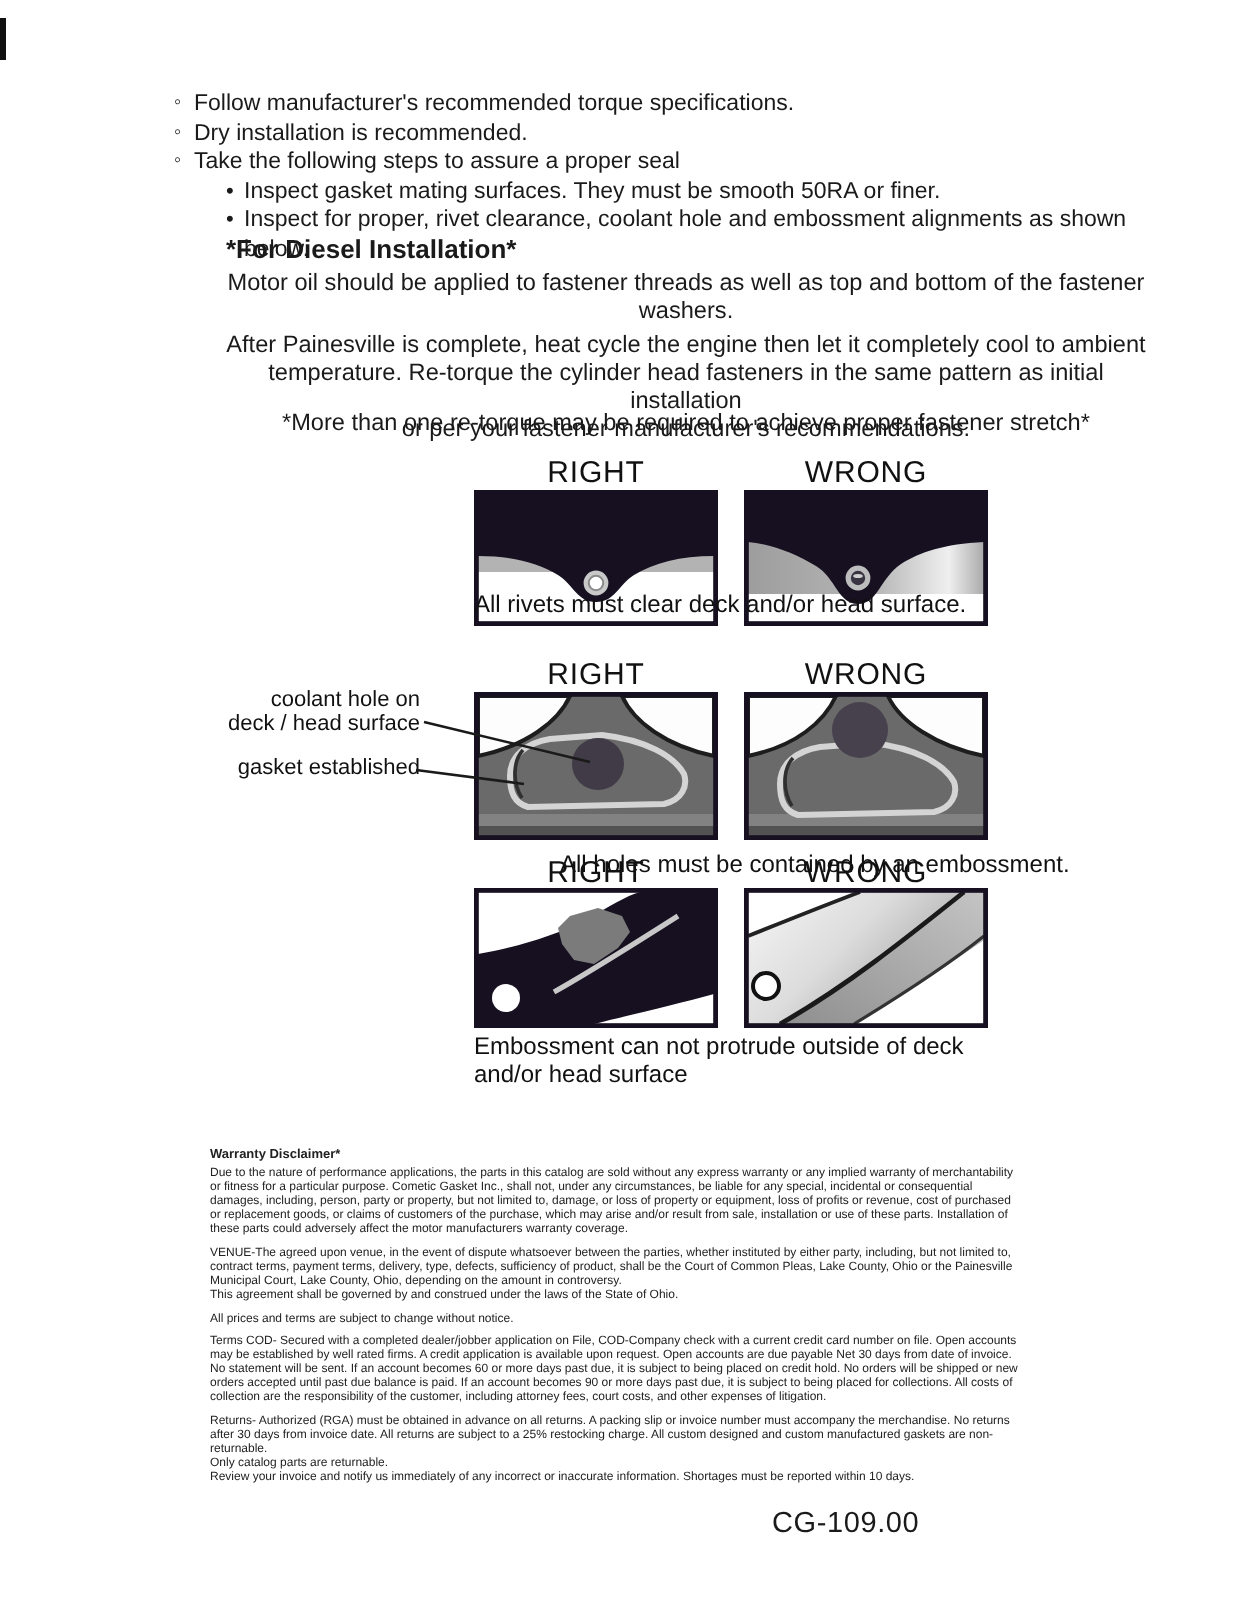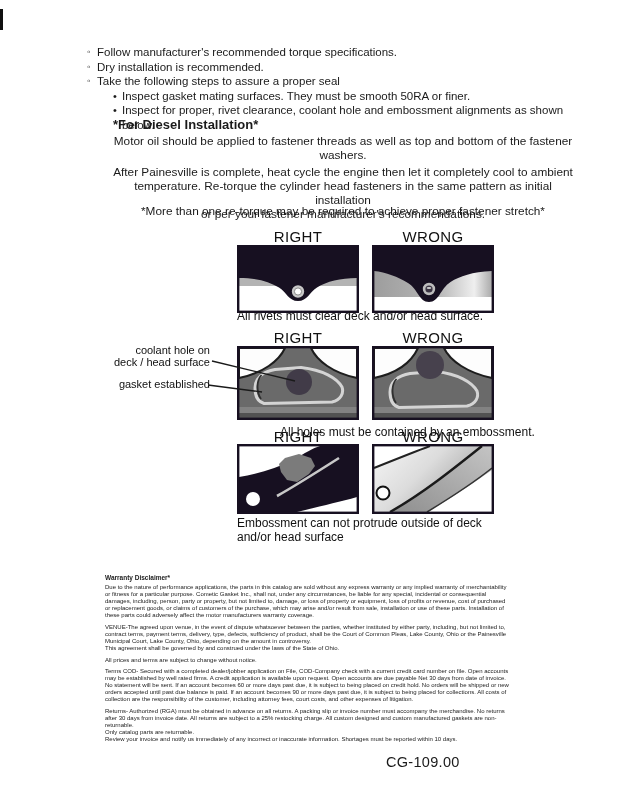--- a/index.html
+++ b/index.html
@@ -114,21 +114,21 @@
       <rect x="0" y="0" width="122" height="68" fill="#ffffff"></rect>
       <rect x="2" y="26" width="118" height="26" fill="url(#deckGrad)"></rect>
       <path d="M2,2 H120 V26 C100,27 88,31 78.5,37 C68,44 67,57 57,57 C47,57 46,44 36,38 C26,32 14,27 2,26 Z" fill="#171021"></path>
       <circle cx="57" cy="44" r="7" fill="#bdbdbd" stroke="#171021" stroke-width="1.6"></circle>
       <circle cx="57" cy="44" r="3.6" fill="#3a3342"></circle>
       <ellipse cx="57" cy="43" rx="2.4" ry="1" fill="#cfcfcf"></ellipse>
       <rect x="1.2" y="1.2" width="119.6" height="65.6" fill="none" stroke="#171021" stroke-width="2.4"></rect>
     </svg>
   </div>
 
-  <div class="abs caption" style="top:310px;">All rivets must clear deck and/or head surface.</div>
+  <div class="abs caption" style="top:296px;">All rivets must clear deck and/or head surface.</div>
 
   <div class="abs dg-label" style="left:237px; top:329px;">RIGHT</div>
   <div class="abs dg-label" style="left:372px; top:329px;">WRONG</div>
 
   <div class="abs side-label" style="top:344px;">
     <div>coolant hole on</div>
     <div>deck / head surface</div>
   </div>
   <div class="abs side-label" style="top:378px;">gasket established</div>
 

